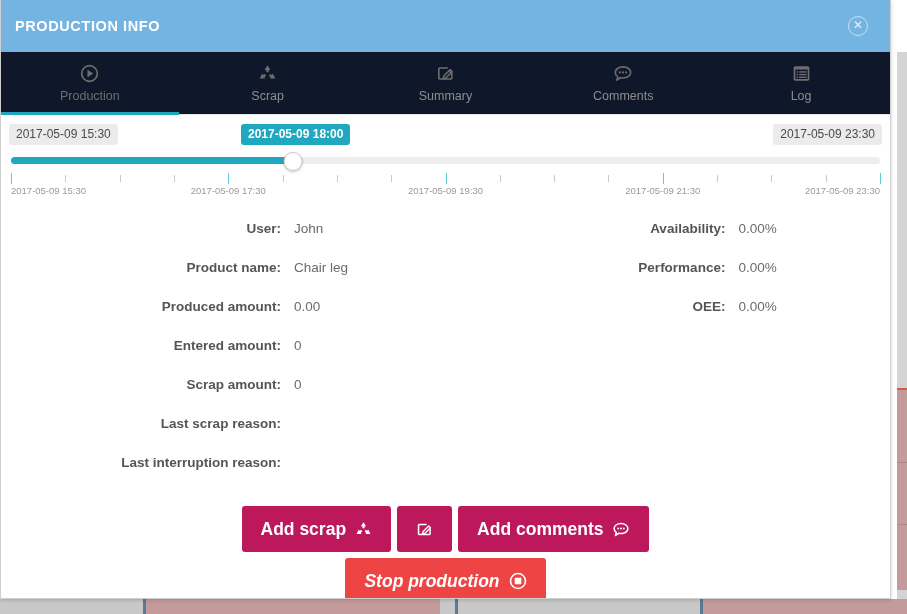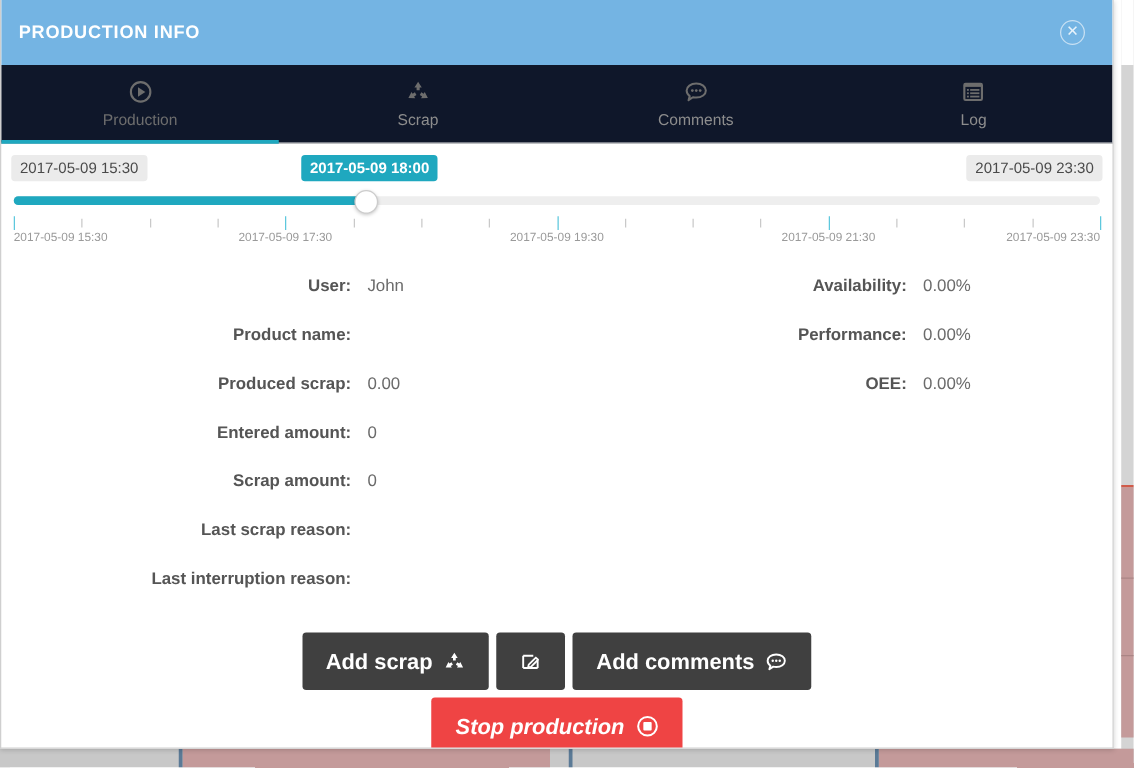--- a/index.html
+++ b/index.html
@@ -243,21 +243,21 @@
     font-weight: bold;
     font-family: "Liberation Sans", sans-serif;
     padding: 12px 19px;
     border-radius: 3px;
     cursor: pointer;
     display: inline-flex;
     align-items: center;
     gap: 9px;
     line-height: 22px;
   }
-  .btn.teal { background: #404040; }
+  .btn.teal { background: #be185d; }
   .btn.orange { background: #ef4444; font-style: italic; }
   .btn .bicon { display: inline-flex; align-items: center; }
   .btn-row.second { margin-top: 6px; }
 </style>
 </head>
 <body>
 
 <div id="bg-layer">
   <div class="bg-left-strip"></div>
   <div class="bg-left-white-a"></div>
@@ -311,20 +311,30 @@
           <g fill="#6d6d6d">
             <path d="M10 1.4 L13.1 6.3 L11.3 6.3 L11.3 8.6 L8.7 8.6 L8.7 6.3 L6.9 6.3 Z"></path>
             <path d="M1.8 15.2 L4.4 10 L5.4 11.6 L7.3 10.4 L8.6 12.6 L6.6 13.8 L7.6 15.3 Z"></path>
             <path d="M18.2 15.2 L12.4 15.3 L13.4 13.8 L11.4 12.6 L12.7 10.4 L14.6 11.6 L15.6 10 Z"></path>
           </g>
         </svg>
       </span>
       <span class="tab-label">Scrap</span>
     </div>
 
+    <div class="tab">
+      <span class="tab-icon">
+        <svg width="19" height="19" viewBox="0 0 20 20">
+          <path d="M3 4.2 h9.5 M3 4.2 v11.6 M3 15.8 h13.6 M16.6 15.8 v-7" fill="none" stroke="#6d6d6d" stroke-width="1.7"></path>
+          <path d="M8.2 12.6 L14.9 5.9 L17 8 L10.3 14.7 L7.6 15.3 Z" fill="none" stroke="#6d6d6d" stroke-width="1.6" stroke-linejoin="round"></path>
+          <path d="M13.6 7.2 L15.7 9.3" stroke="#6d6d6d" stroke-width="1.4"></path>
+        </svg>
+      </span>
+      <span class="tab-label">Summary</span>
+    </div>
 
     <div class="tab">
       <span class="tab-icon">
         <svg width="20" height="19" viewBox="0 0 21 20">
           <path d="M10.5 3 C15.2 3 18.6 5.6 18.6 8.9 C18.6 12.2 15.2 14.8 10.5 14.8 C9.5 14.8 8.6 14.7 7.7 14.5 L4 17 L5 13.6 C3.3 12.4 2.4 10.8 2.4 8.9 C2.4 5.6 5.8 3 10.5 3 Z" fill="none" stroke="#6d6d6d" stroke-width="1.7" stroke-linejoin="round"></path>
           <circle cx="7.2" cy="8.9" r="1.15" fill="#6d6d6d"></circle>
           <circle cx="10.5" cy="8.9" r="1.15" fill="#6d6d6d"></circle>
           <circle cx="13.8" cy="8.9" r="1.15" fill="#6d6d6d"></circle>
         </svg>
       </span>
@@ -395,23 +405,24 @@
   <div class="content">
     <div class="info-grid">
 
       <div class="col">
         <div class="row">
           <div class="lbl">User:</div>
           <div class="val">John</div>
         </div>
         <div class="row">
           <div class="lbl">Product name:</div>
-        </div>
-        <div class="row">
-          <div class="lbl">Produced scrap:</div>
+          <div class="val">Chair leg</div>
+        </div>
+        <div class="row">
+          <div class="lbl">Produced amount:</div>
           <div class="val">0.00</div>
         </div>
         <div class="row">
           <div class="lbl">Entered amount:</div>
           <div class="val">0</div>
         </div>
         <div class="row">
           <div class="lbl">Scrap amount:</div>
           <div class="val">0</div>
         </div>

